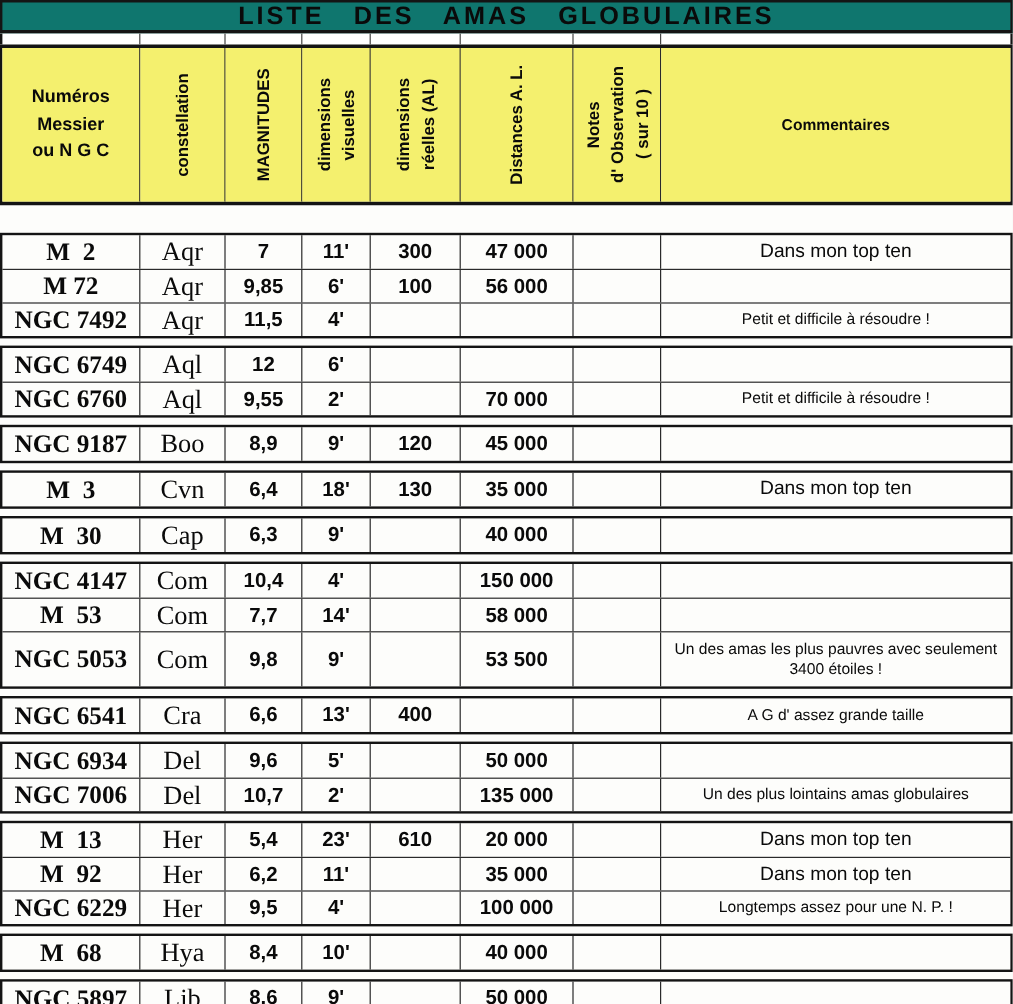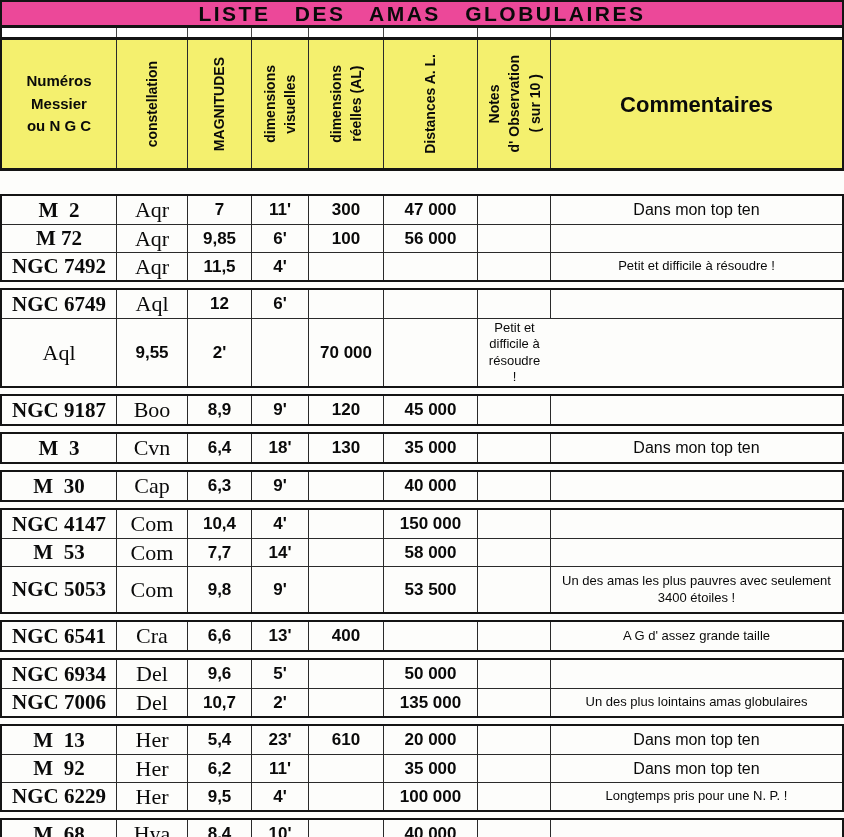--- a/index.html
+++ b/index.html
@@ -12,21 +12,21 @@
   body{ background:#e8e8e8; font-family:"Liberation Sans", sans-serif; color:#0a0a0a; }
   .page{
     width:844px; height:837px; margin:0 auto; background:#fdfdfb;
     overflow:hidden; position:relative;
   }
   
   .title-bar{
     height:28px; border:2px solid var(--border-dark); border-bottom:3px solid var(--border-dark);
     display:flex; align-items:center; justify-content:center;
     font-weight:bold; font-size:21px; letter-spacing:2.5px; word-spacing:16px;
-    background:#ec4899;
+    background:#0f766e;
   }
   
   .spacer-row{
     height:9px; border-left:2px solid var(--border-dark); border-right:2px solid var(--border-dark);
     display:grid; grid-template-columns:var(--cols); background:#ffffff;
   }
   .spacer-row .sp{ border-right:1px solid #444; }
   .spacer-row .sp:last-child{ border-right:none; }
   
   .header-row{
@@ -38,21 +38,21 @@
     margin-bottom:23px;
   }
   .hcell{
     background:#f4f06e;
     border-right:1px solid var(--line);
     display:flex; align-items:center; justify-content:center;
     font-weight:bold; text-align:center;
   }
   .hcell:last-child{ border-right:none; }
   .h-flat{ font-size:15px; white-space:pre-line; line-height:1.5; }
-  .h-comment{ font-size:22px; }
+  .h-comment{ font-size:13px; }
   .vtext{
     writing-mode:vertical-rl; transform:rotate(180deg);
     white-space:pre-line; text-align:center;
     font-size:14px; line-height:1.45; font-weight:bold;
   }
   
   .group{
     border:2px solid var(--border-dark);
     margin-bottom:6px;
     background:#fdfdfb;
@@ -171,20 +171,21 @@
           <div class="cell c-name">NGC 6749</div>
           <div class="cell c-constellation">Aql</div>
           <div class="cell c-magnitude">12</div>
           <div class="cell c-dim_visual">6'</div>
           <div class="cell c-dim_real"></div>
           <div class="cell c-distance"></div>
           <div class="cell c-note"></div>
           <div class="cell c-comment"></div>
         </div>
         <div class="row">
+          <div class="cell c-name">NGC 6760</div>
           <div class="cell c-constellation">Aql</div>
           <div class="cell c-magnitude">9,55</div>
           <div class="cell c-dim_visual">2'</div>
           <div class="cell c-dim_real"></div>
           <div class="cell c-distance">70 000</div>
           <div class="cell c-note"></div>
           <div class="cell c-comment">Petit et difficile à résoudre !</div>
         </div>
       </div>
       <div class="group">
@@ -311,21 +312,21 @@
           <div class="cell c-comment lg">Dans mon top ten</div>
         </div>
         <div class="row">
           <div class="cell c-name">NGC 6229</div>
           <div class="cell c-constellation">Her</div>
           <div class="cell c-magnitude">9,5</div>
           <div class="cell c-dim_visual">4'</div>
           <div class="cell c-dim_real"></div>
           <div class="cell c-distance">100 000</div>
           <div class="cell c-note"></div>
-          <div class="cell c-comment">Longtemps pris pour une N. P. !</div>
+          <div class="cell c-comment">Longtemps assez pour une N. P. !</div>
         </div>
       </div>
       <div class="group">
         <div class="row">
           <div class="cell c-name">M  68</div>
           <div class="cell c-constellation">Hya</div>
           <div class="cell c-magnitude">8,4</div>
           <div class="cell c-dim_visual">10'</div>
           <div class="cell c-dim_real"></div>
           <div class="cell c-distance">40 000</div>

